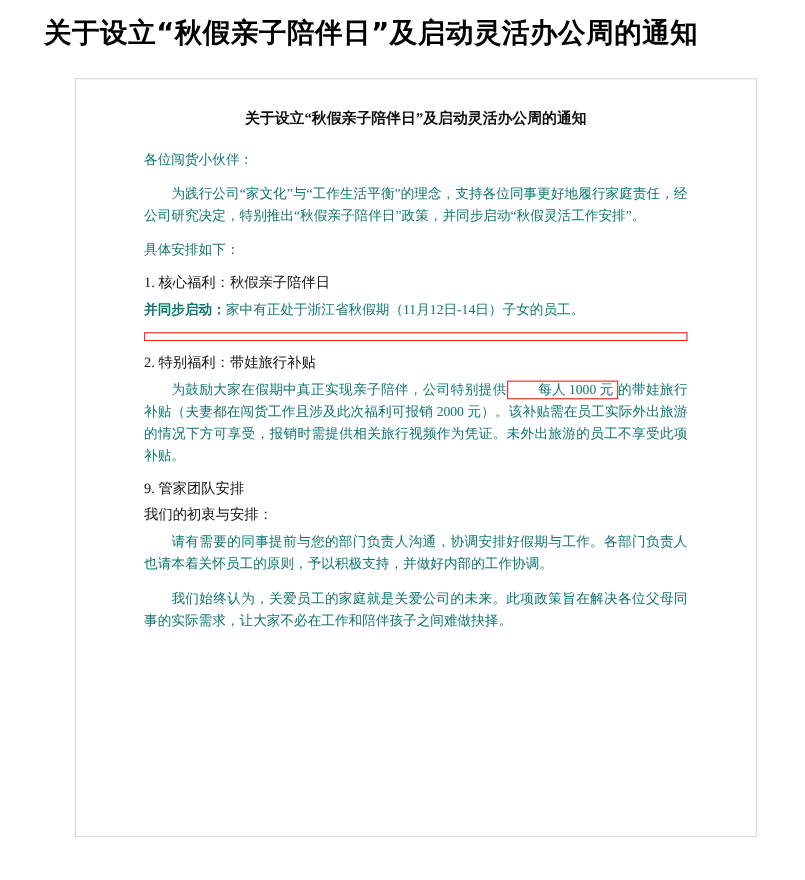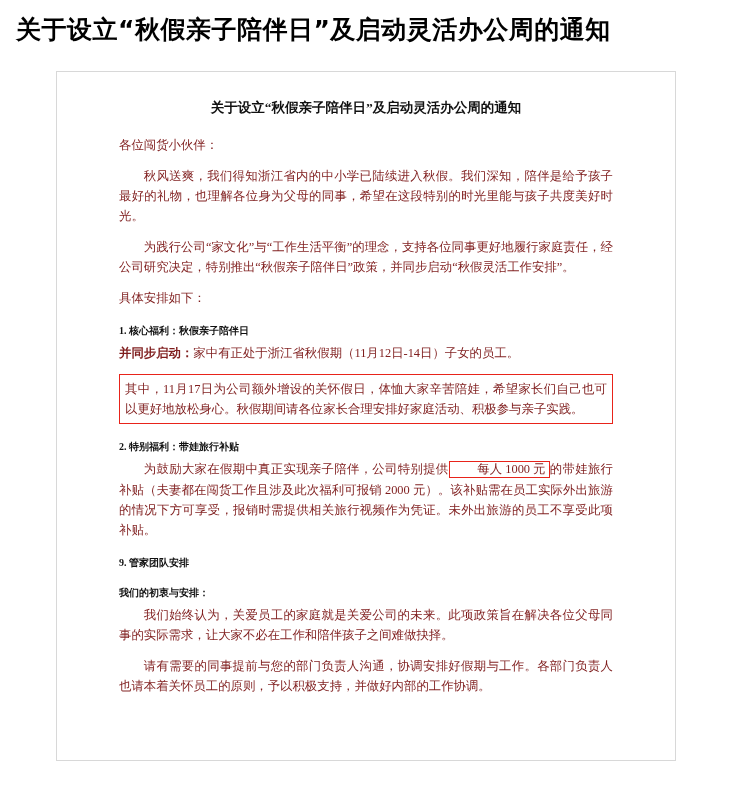--- a/index.html
+++ b/index.html
@@ -13,20 +13,21 @@
     font-family: "Liberation Serif", "DejaVu Serif", serif;
     color: #111111;
     overflow: hidden;
   }
   .page {
     position: relative;
     width: 732px;
     height: 800px;
     background: #ffffff;
     box-sizing: border-box;
+    padding-left: 24px;
   }
   .banner {
     padding: 14px 16px 10px 16px;
   }
   .banner-title {
     font-family: "DejaVu Sans", "Liberation Sans", sans-serif;
     font-weight: bold;
     font-size: 25px;
     line-height: 1.25;
     letter-spacing: 0.5px;
@@ -52,33 +53,33 @@
     font-weight: bold;
     font-size: 13.5px;
     line-height: 1.5;
     margin-bottom: 16px;
     color: #111;
   }
   p {
     margin: 0 0 11px 0;
     font-size: 12.4px;
     line-height: 1.62;
-    color: #7f1d1d;
+    color: #0f766e;
     text-align: justify;
   }
   .indent {
     text-indent: 2em;
   }
   .bold {
     font-weight: bold;
   }
   .section-head {
-    font-weight: bold;
-    font-size: 10px;
-    margin: 16px 0 5px 0;
+    font-weight: normal;
+    font-size: 13px;
+    margin: 6px 0 5px 0;
   }
   .hl-box {
     position: relative;
     border: 1.6px solid #e8231a;
     padding: 4px 5px 2px 5px;
     margin: 10px 0 11px 0;
   }
   .hl-box p {
     margin-bottom: 4px;
   }
@@ -101,43 +102,41 @@
     <div class="banner-title">关于设立“秋假亲子陪伴日”及启动灵活办公周的通知</div>
   </div>
 
   <div class="doc-wrap">
     <div class="doc-inner">
 
       <div class="doc-title">关于设立“秋假亲子陪伴日”及启动灵活办公周的通知</div>
 
       <p>各位闯货小伙伴：</p>
 
-      <p class="indent">秋风送爽，我们得知浙江省内的中小学已陆续进入秋假。我们深知，陪伴是给予孩子最好的礼物，也理解各位身为父母的同事，希望在这段特别的时光里能与孩子共度美好时光。</p>
 
       <p class="indent">为践行公司“家文化”与“工作生活平衡”的理念，支持各位同事更好地履行家庭责任，经公司研究决定，特别推出“秋假亲子陪伴日”政策，并同步启动“秋假灵活工作安排”。</p>
 
       <p>具体安排如下：</p>
 
       <div class="section-head">1. 核心福利：秋假亲子陪伴日</div>
 
       <p><span class="bold">并同步启动：</span><span>家中有正处于浙江省秋假期（11月12日-14日）子女的员工。</span></p>
 
       <div class="hl-box">
-        <p>其中，11月17日为公司额外增设的关怀假日，体恤大家辛苦陪娃，希望家长们自己也可以更好地放松身心。秋假期间请各位家长合理安排好家庭活动、积极参与亲子实践。</p>
       </div>
 
       <div class="section-head">2. 特别福利：带娃旅行补贴</div>
 
       <p class="indent"><span>为鼓励大家在假期中真正实现亲子陪伴，公司特别提供</span><span class="inline-hl">每人 1000 元</span><span>的带娃旅行补贴（夫妻都在闯货工作且涉及此次福利可报销 2000 元）。该补贴需在员工实际外出旅游的情况下方可享受，报销时需提供相关旅行视频作为凭证。未外出旅游的员工不享受此项补贴。</span></p>
 
       <div class="section-head">9. 管家团队安排</div>
 
 
       <div class="section-head">我们的初衷与安排：</div>
 
+      <p class="indent">请有需要的同事提前与您的部门负责人沟通，协调安排好假期与工作。各部门负责人也请本着关怀员工的原则，予以积极支持，并做好内部的工作协调。</p>
+
       <p class="indent">我们始终认为，关爱员工的家庭就是关爱公司的未来。此项政策旨在解决各位父母同事的实际需求，让大家不必在工作和陪伴孩子之间难做抉择。</p>
-
-      <p class="indent">请有需要的同事提前与您的部门负责人沟通，协调安排好假期与工作。各部门负责人也请本着关怀员工的原则，予以积极支持，并做好内部的工作协调。</p>
 
     </div>
   </div>
 
 </div>
 
 </body></html>

